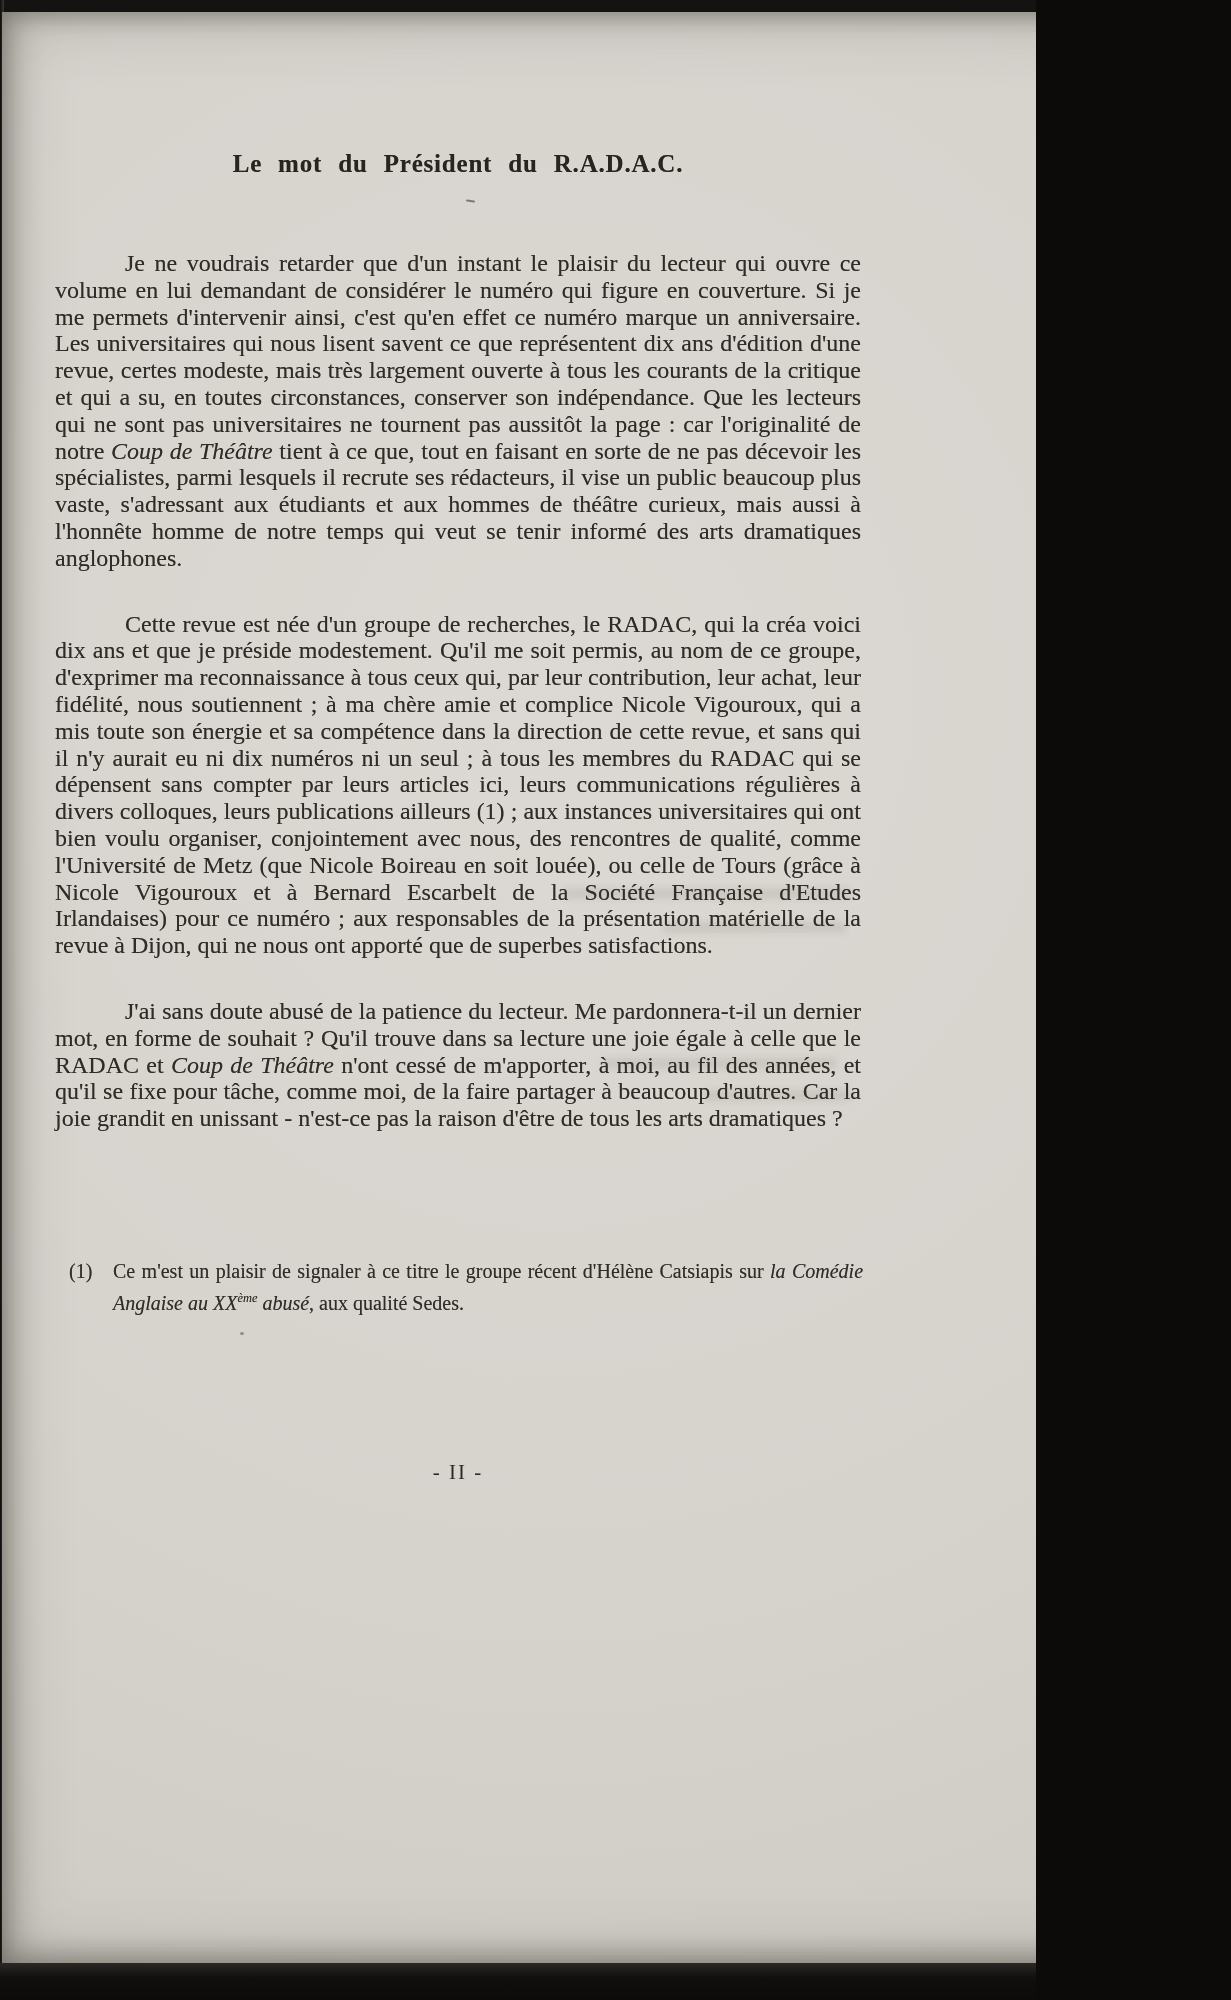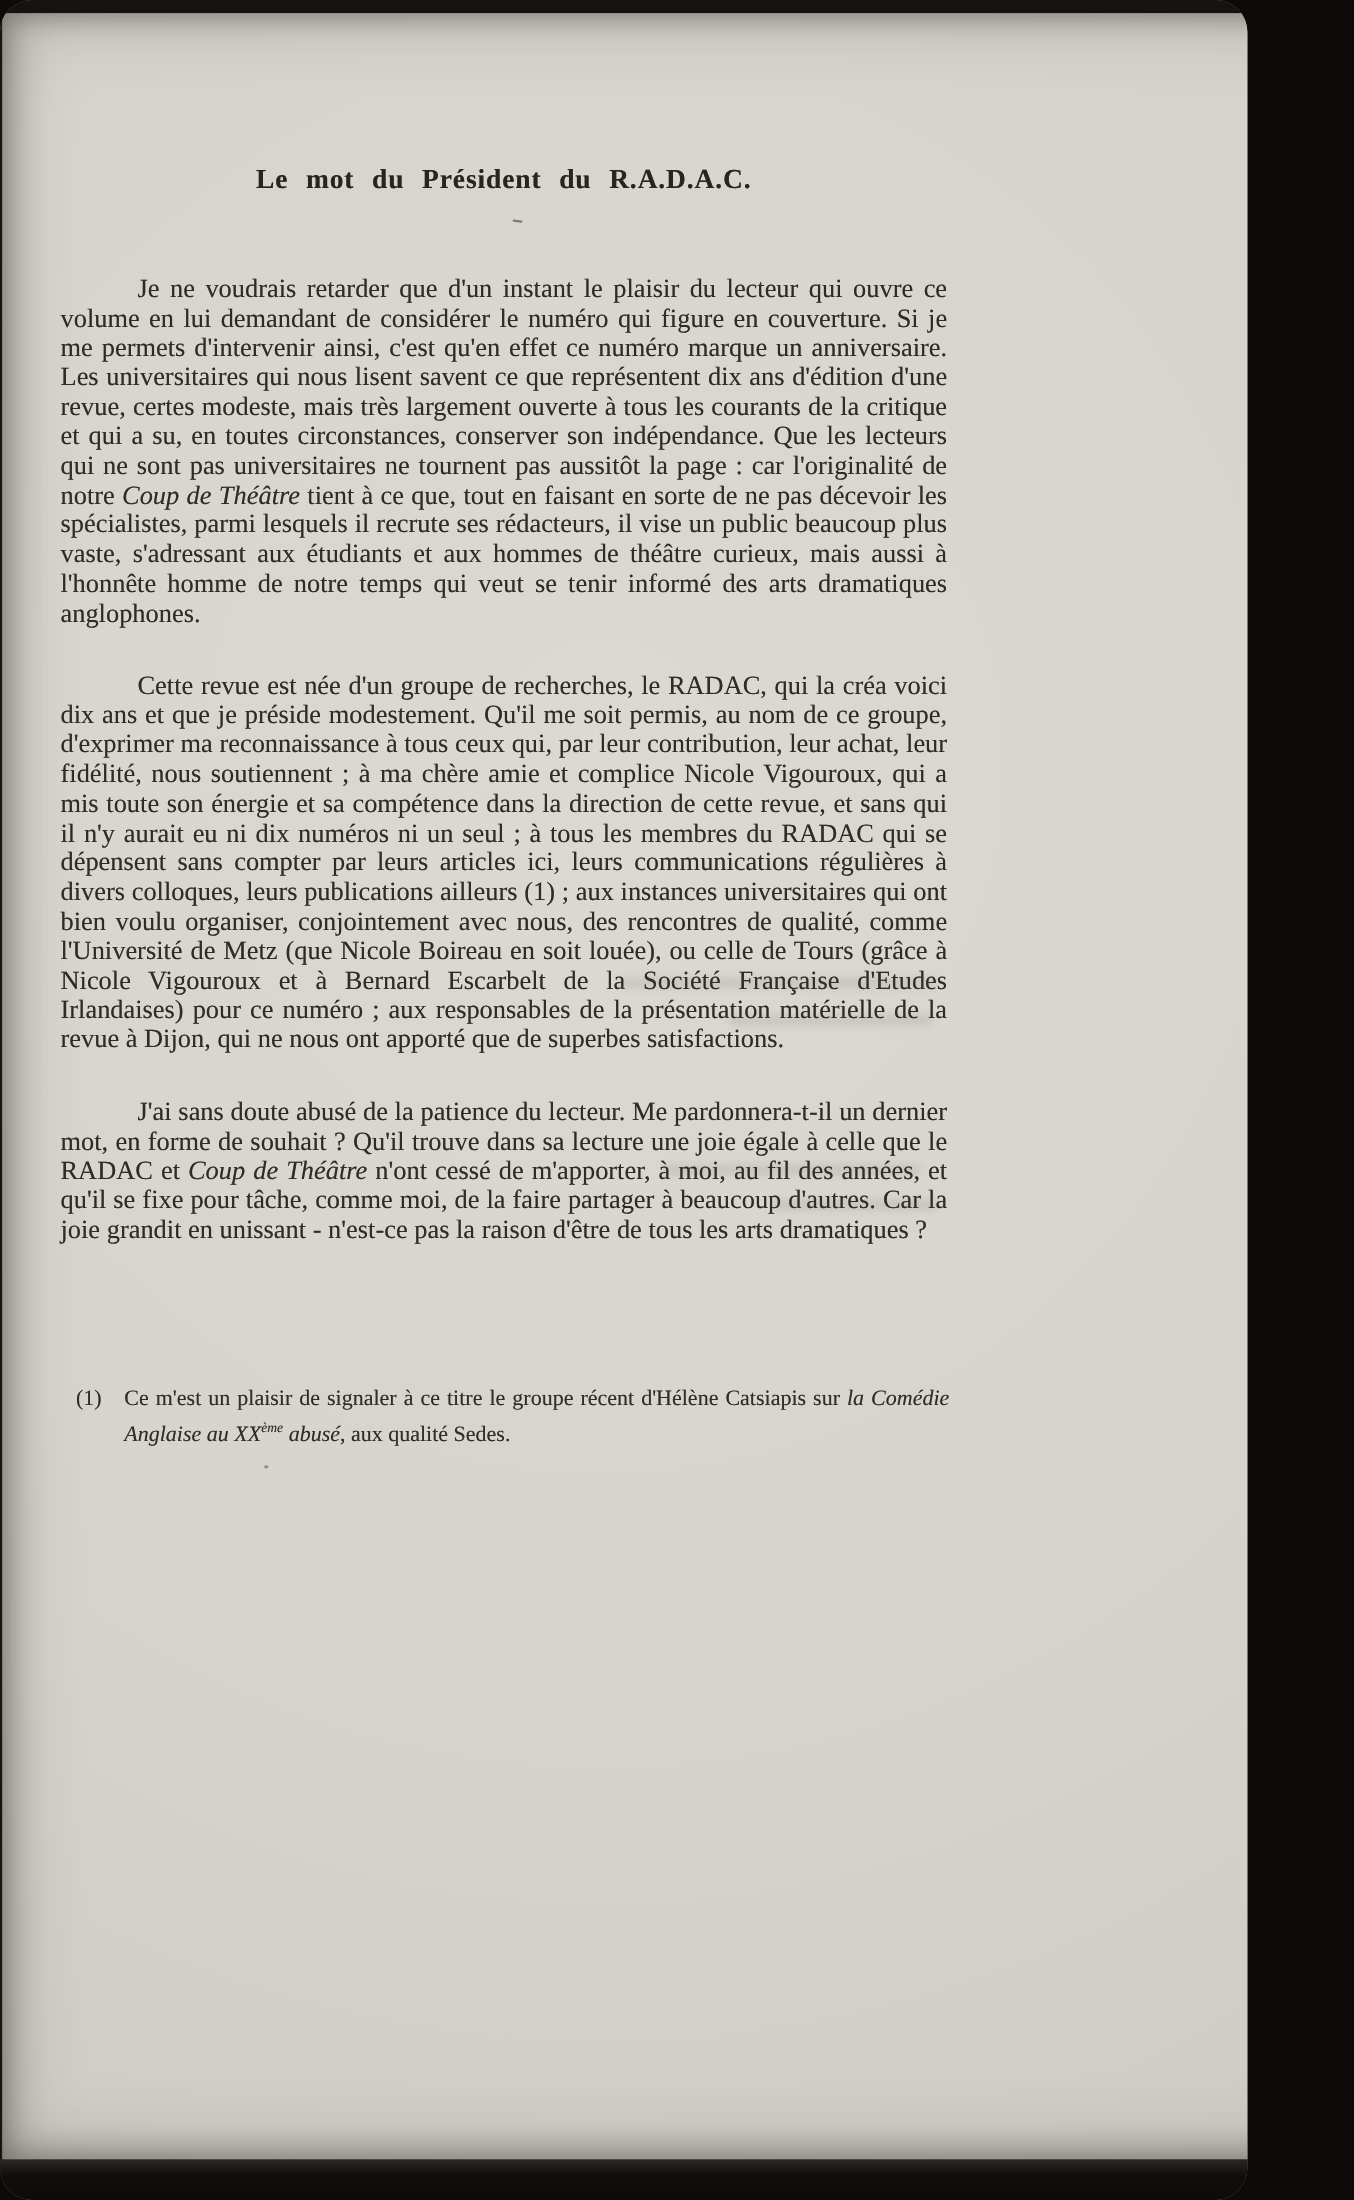--- a/index.html
+++ b/index.html
@@ -2,26 +2,25 @@
 <html><head>
 <meta charset="utf-8">
 <style>
   html, body {
     margin: 0;
     padding: 0;
     background: #0c0b0a;
   }
   .scan {
     position: relative;
-    width: 1134px;
+    width: 1036px;
     height: 2000px;
-    background: #737373;
+    background: #701a75;
     overflow: hidden;
     font-family: "Liberation Serif", "DejaVu Serif", serif;
-    border-radius: 29px;
   }
   .edge { position: absolute; background: #141312; }
   .edge.top    { left: 0; top: 0; width: 1231px; height: 12px; }
   .edge.bottom { left: 0; top: 1963px; width: 1231px; height: 37px;
                  background: linear-gradient(#2a2825, #100f0e 40%, #0c0b0a); }
   .edge.right  { left: 1218px; top: 0; width: 13px; height: 2000px;
                  background: linear-gradient(90deg, #34312d, #121110 70%); }
   .edge.left   { left: 0; top: 0; width: 4px; height: 2000px;
                  background: linear-gradient(90deg, #0e0d0c, #3a3733); }
 
@@ -151,20 +150,21 @@
       <p class="par"><span>J'ai sans doute abusé de la patience du lecteur. Me pardonnera-t-il un dernier mot, en forme de souhait ? Qu'il trouve dans sa lecture une joie égale à celle que le RADAC et </span><i class="it">Coup de Théâtre</i><span> n'ont cessé de m'apporter, à moi, au fil des années, et qu'il se fixe pour tâche, comme moi, de la faire partager à beaucoup d'autres. Car la joie grandit en unissant - n'est-ce pas la raison d'être de tous les arts dramatiques ?</span></p>
     </div>
 
 
     <div class="footnote">
       <span class="fn-marker">(1)</span>
       <span class="fn-text"><span>Ce m'est un plaisir de signaler à ce titre le groupe récent d'Hélène Catsiapis sur </span><i class="it">la Comédie Anglaise au XX</i><sup>ème</sup><i class="it"> abusé</i><span>, aux qualité Sedes.</span></span>
     </div>
     <div class="artifact footnote-dot"></div>
 
+    <div class="page-number">- II -</div>
 
     <div class="artifact bleed b1"></div>
     <div class="artifact bleed b2"></div>
     <div class="artifact bleed b3"></div>
     <div class="artifact bleed b4"></div>
 
   </div>
 
   <div class="edge right"></div>
   <div class="edge bottom"></div>

